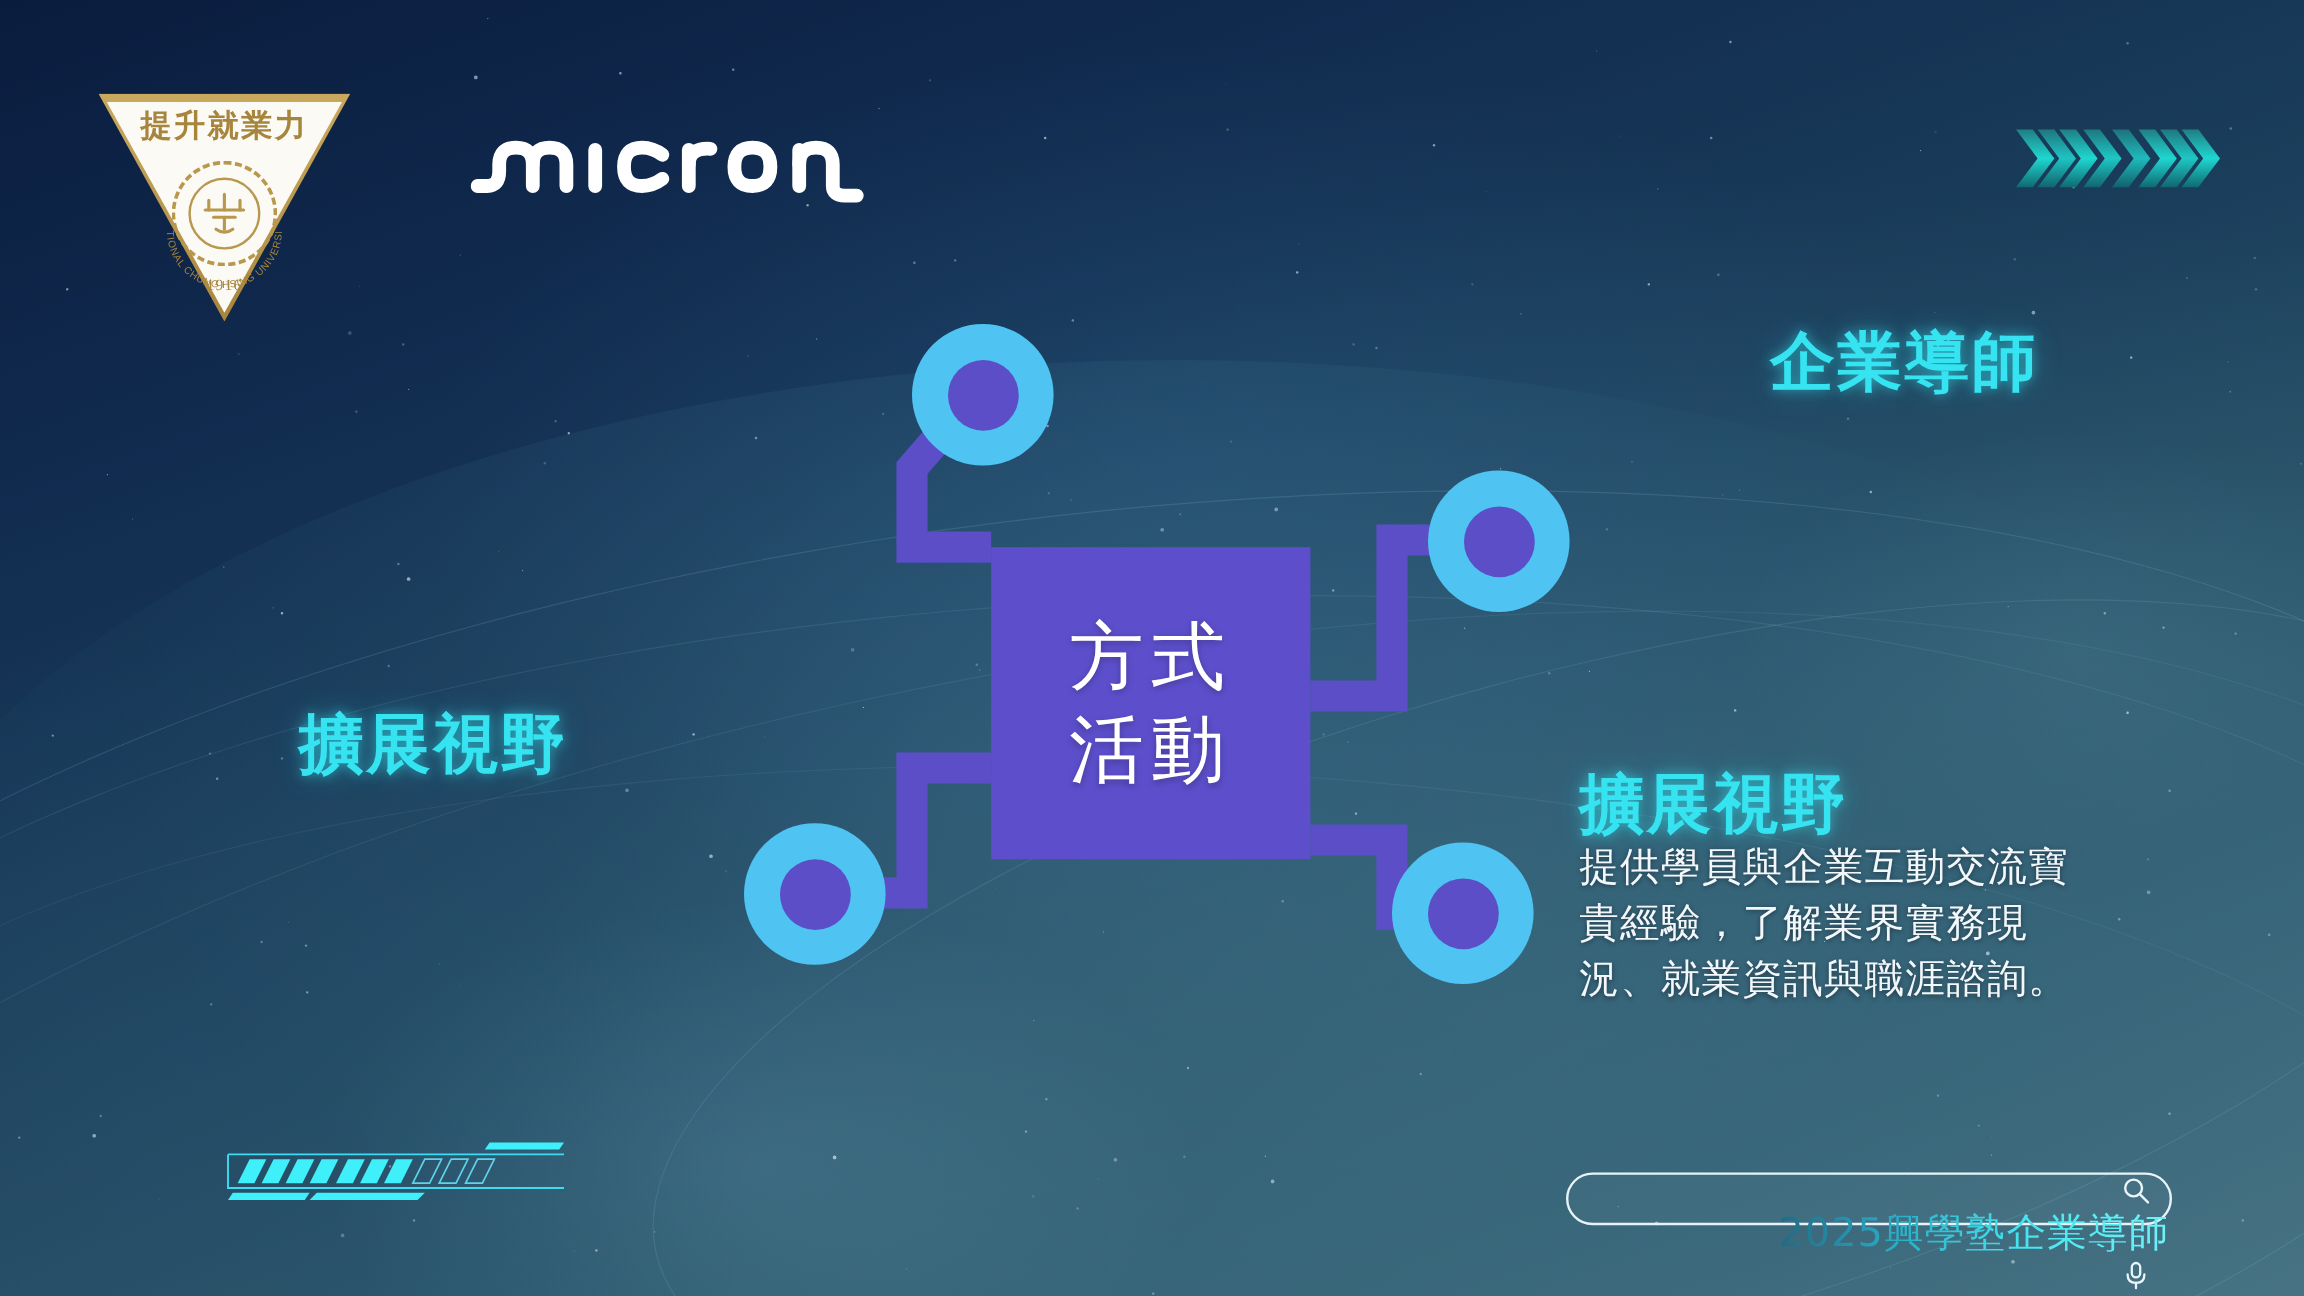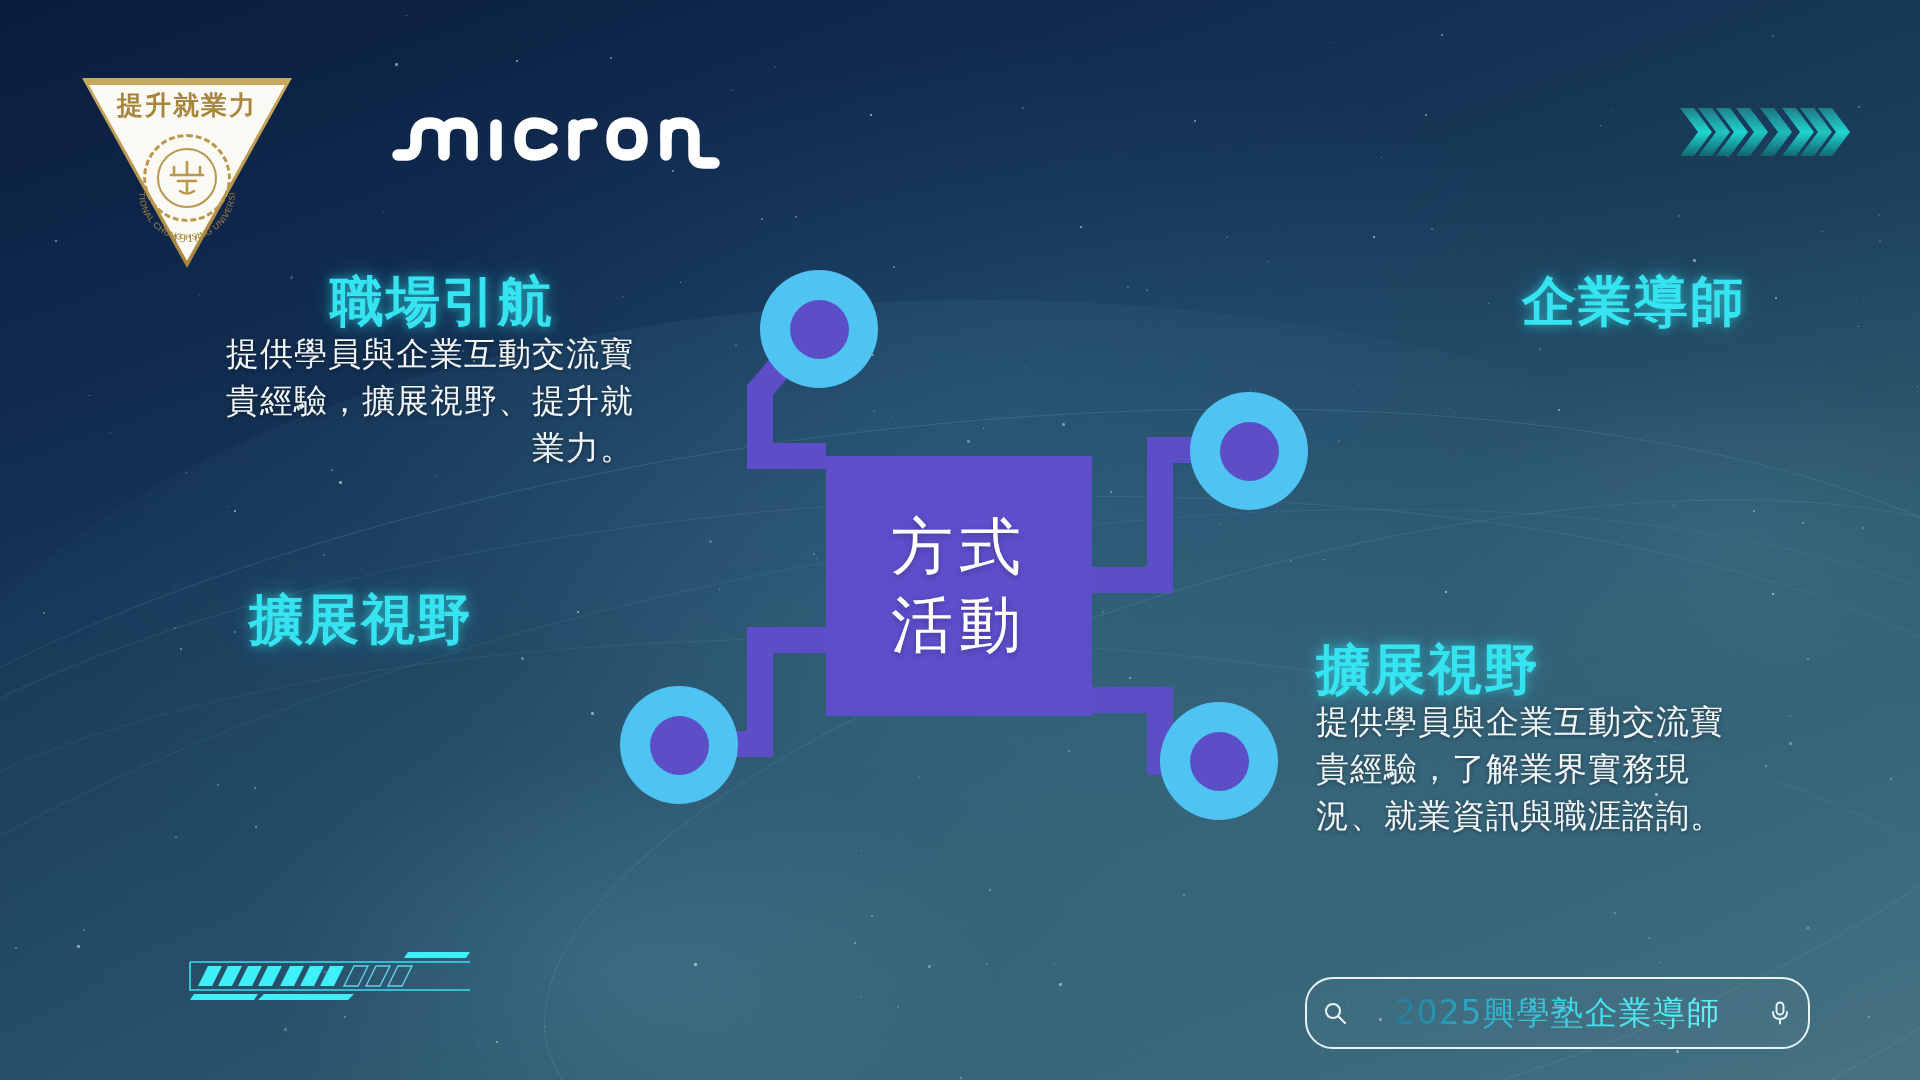--- a/index.html
+++ b/index.html
@@ -128,30 +128,31 @@
   }
   .h-body{
     color:#f2f7fb;font-size:33px;line-height:1.42;letter-spacing:1px;
     font-family:"DejaVu Sans","Liberation Sans",sans-serif;font-weight:400;
     text-shadow:0 1px 4px rgba(0,0,0,.45);
   }
   .blk-a{left:214px;top:272px;width:420px;text-align:right;}
   .blk-a .h-title{text-align:left;padding-left:116px;}
   .blk-b{left:156px;top:590px;width:410px;text-align:left;}
   .blk-b .h-title{text-align:center;}
-  .blk-c{left:1316px;top:272px;width:430px;text-align:right;}
+  .blk-c{left:1372px;top:272px;width:430px;text-align:center;}
   .blk-d{left:1316px;top:640px;width:430px;text-align:left;}
 
   
   .hud-bar{position:absolute;left:186px;top:950px;width:288px;height:52px;}
   .searchbar{
-    position:absolute;left:1305px;top:977px;width:505px;height:72px;
+    position:absolute;left:1305px;top:977px;width:505px;height:44px;
     border:2px solid #e8f3f8;border-radius:28px;
-    display:flex;align-items:center;box-sizing:border-box;
+    display:flex;align-items:flex-end;box-sizing:border-box;
     background:rgba(255,255,255,.03);
+    flex-direction:column;
   }
   .searchbar .sb-text{
     flex:1;text-align:center;font-size:33px;letter-spacing:1px;
     font-family:"DejaVu Sans","Liberation Sans",sans-serif;font-weight:400;
     background:linear-gradient(90deg,#1f6a84 0%,#2aa9c4 28%,#46e3ef 62%,#6df3f8 100%);
     -webkit-background-clip:text;background-clip:text;color:transparent;
     white-space:nowrap;
     text-shadow:none;
   }
   .sb-ico{width:56px;display:flex;align-items:center;justify-content:center;color:#eaf5fa;}
@@ -458,24 +459,20 @@
   <div class="node" style="left:1190px;top:392px;width:118px;height:118px;">
     <div class="core"></div>
   </div>
   <div class="node" style="left:620px;top:686px;width:118px;height:118px;">
     <div class="core"></div>
   </div>
   <div class="node" style="left:1160px;top:702px;width:118px;height:118px;">
     <div class="core"></div>
   </div>
 
-  <div class="hblk blk-a">
-    <div class="h-title">職場引航</div>
-    <div class="h-body">提供學員與企業互動交流寶貴經驗，擴展視野、提升就業力。</div>
-  </div>
 
   <div class="hblk blk-b">
     <div class="h-title">擴展視野</div>
   </div>
 
   <div class="hblk blk-c">
     <div class="h-title">企業導師</div>
   </div>
 
   <div class="hblk blk-d">

